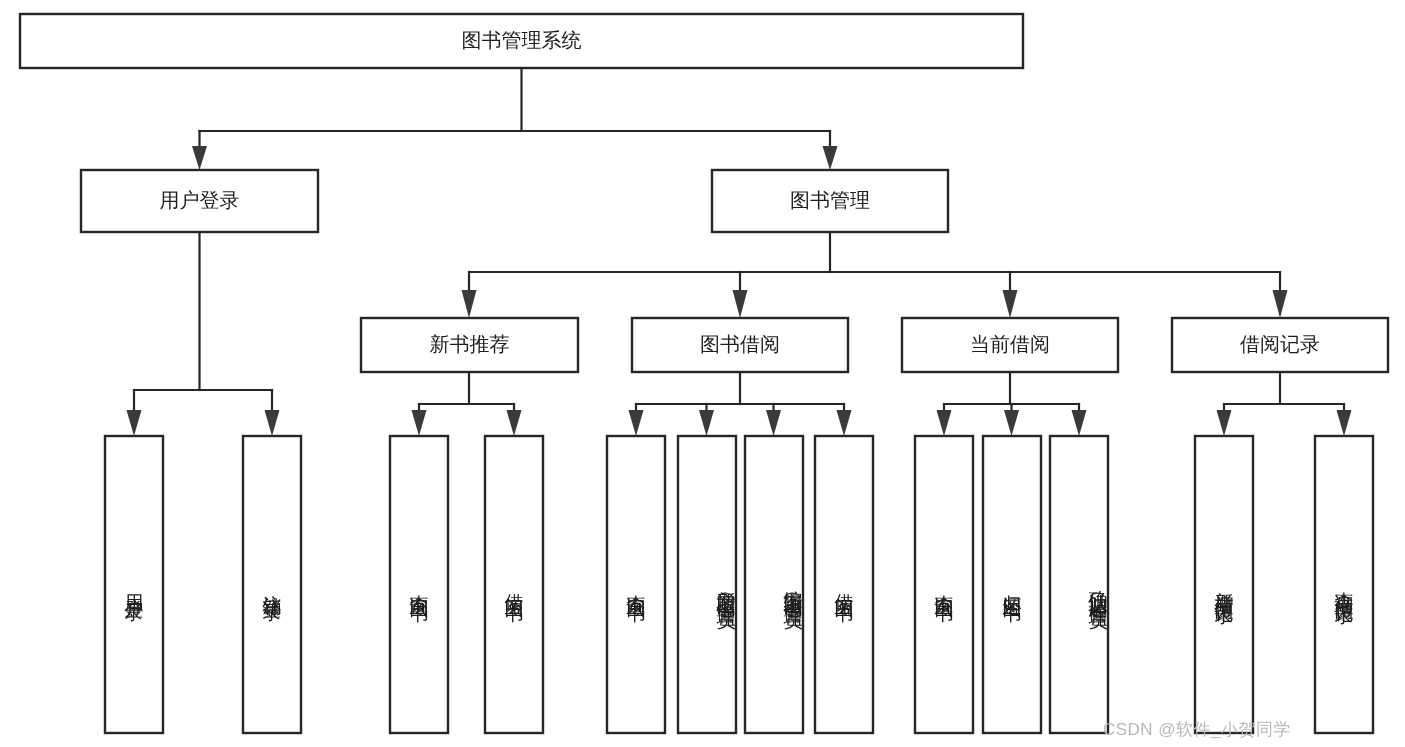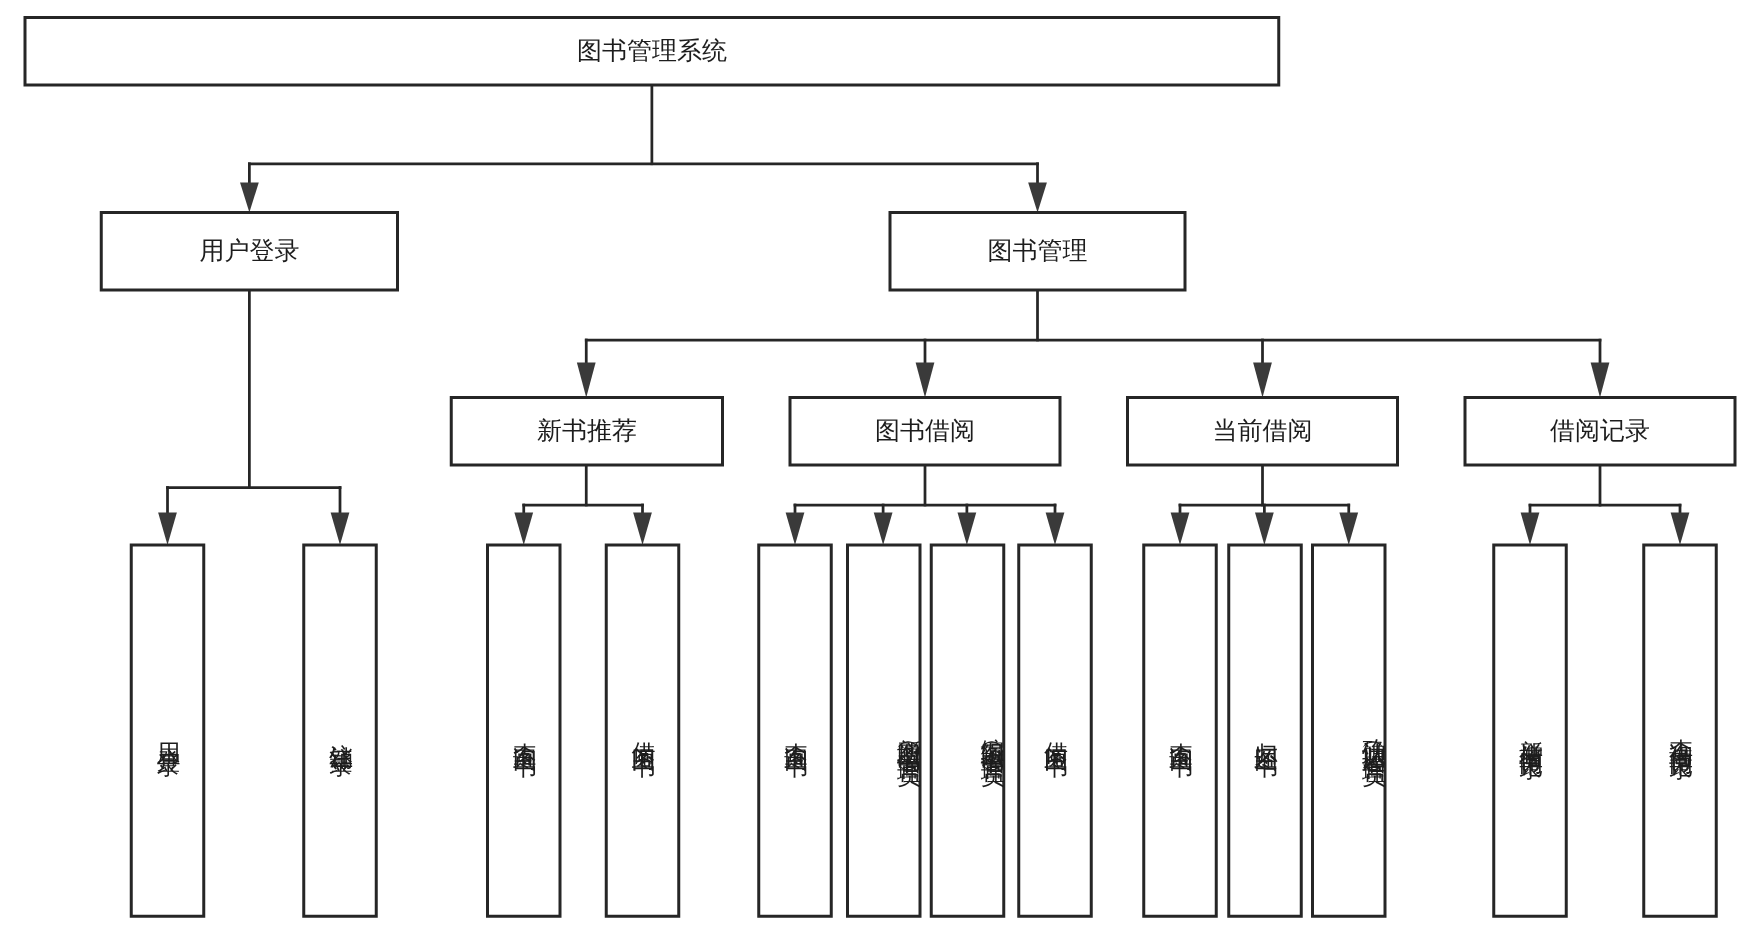--- a/index.html
+++ b/index.html
@@ -212,14 +212,15 @@
   <div class="leaf-label-wrap" style="left:607px; top:436px; width:58px; height:297px;">查询图书</div>
   <div class="leaf-label-wrap" style="left:678px; top:436px; width:58px; height:297px; align-items:flex-start; padding-top:8px; box-sizing:border-box;">新增图书（管理员）</div>
   <div class="leaf-label-wrap" style="left:745px; top:436px; width:58px; height:297px; align-items:flex-start; padding-top:8px; box-sizing:border-box;">编辑图书（管理员）</div>
   <div class="leaf-label-wrap" style="left:815px; top:436px; width:58px; height:297px;">借阅图书</div>
   <div class="leaf-label-wrap" style="left:915px; top:436px; width:58px; height:297px;">查询图书</div>
   <div class="leaf-label-wrap" style="left:983px; top:436px; width:58px; height:297px;">归还图书</div>
   <div class="leaf-label-wrap" style="left:1050px; top:436px; width:58px; height:297px; align-items:flex-start; padding-top:8px; box-sizing:border-box;">确认归还（管理员）</div>
   <div class="leaf-label-wrap" style="left:1195px; top:436px; width:58px; height:297px;">新增借阅记录</div>
   <div class="leaf-label-wrap" style="left:1315px; top:436px; width:58px; height:297px;">查询借阅记录</div>
 
+  <div class="watermark">CSDN @软件_小贺同学</div>
 
 </div>
 
 </body></html>

